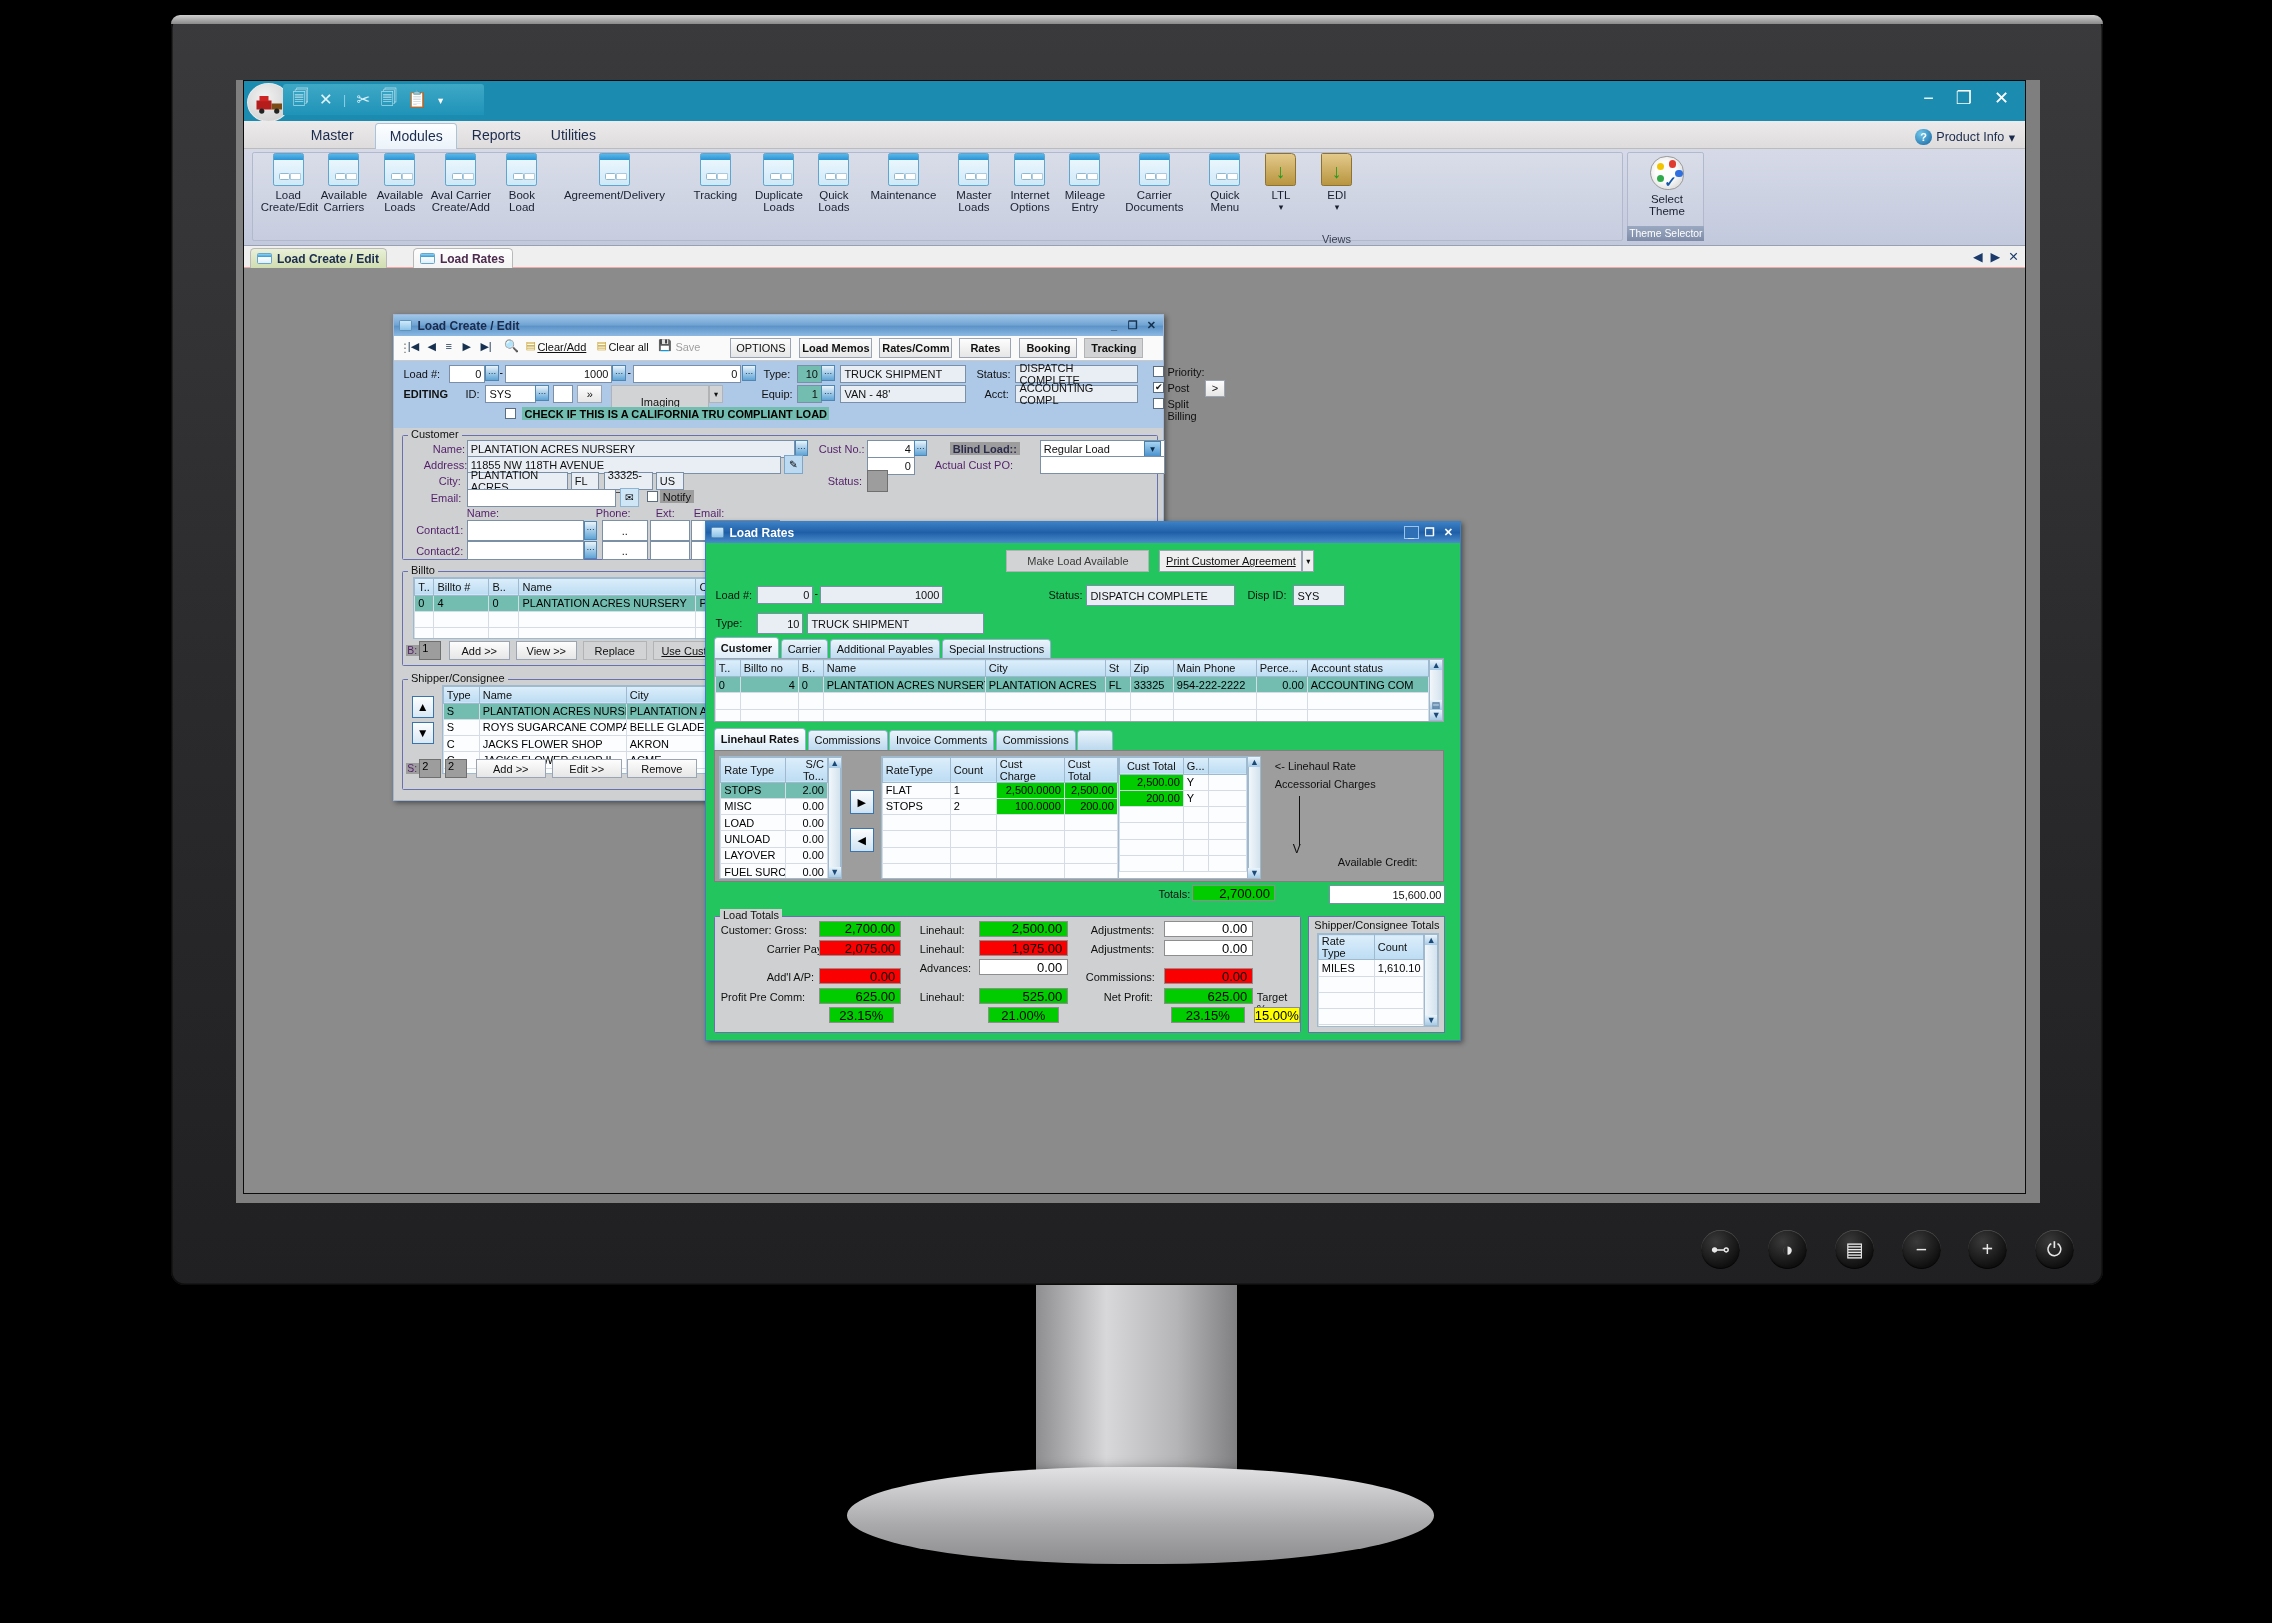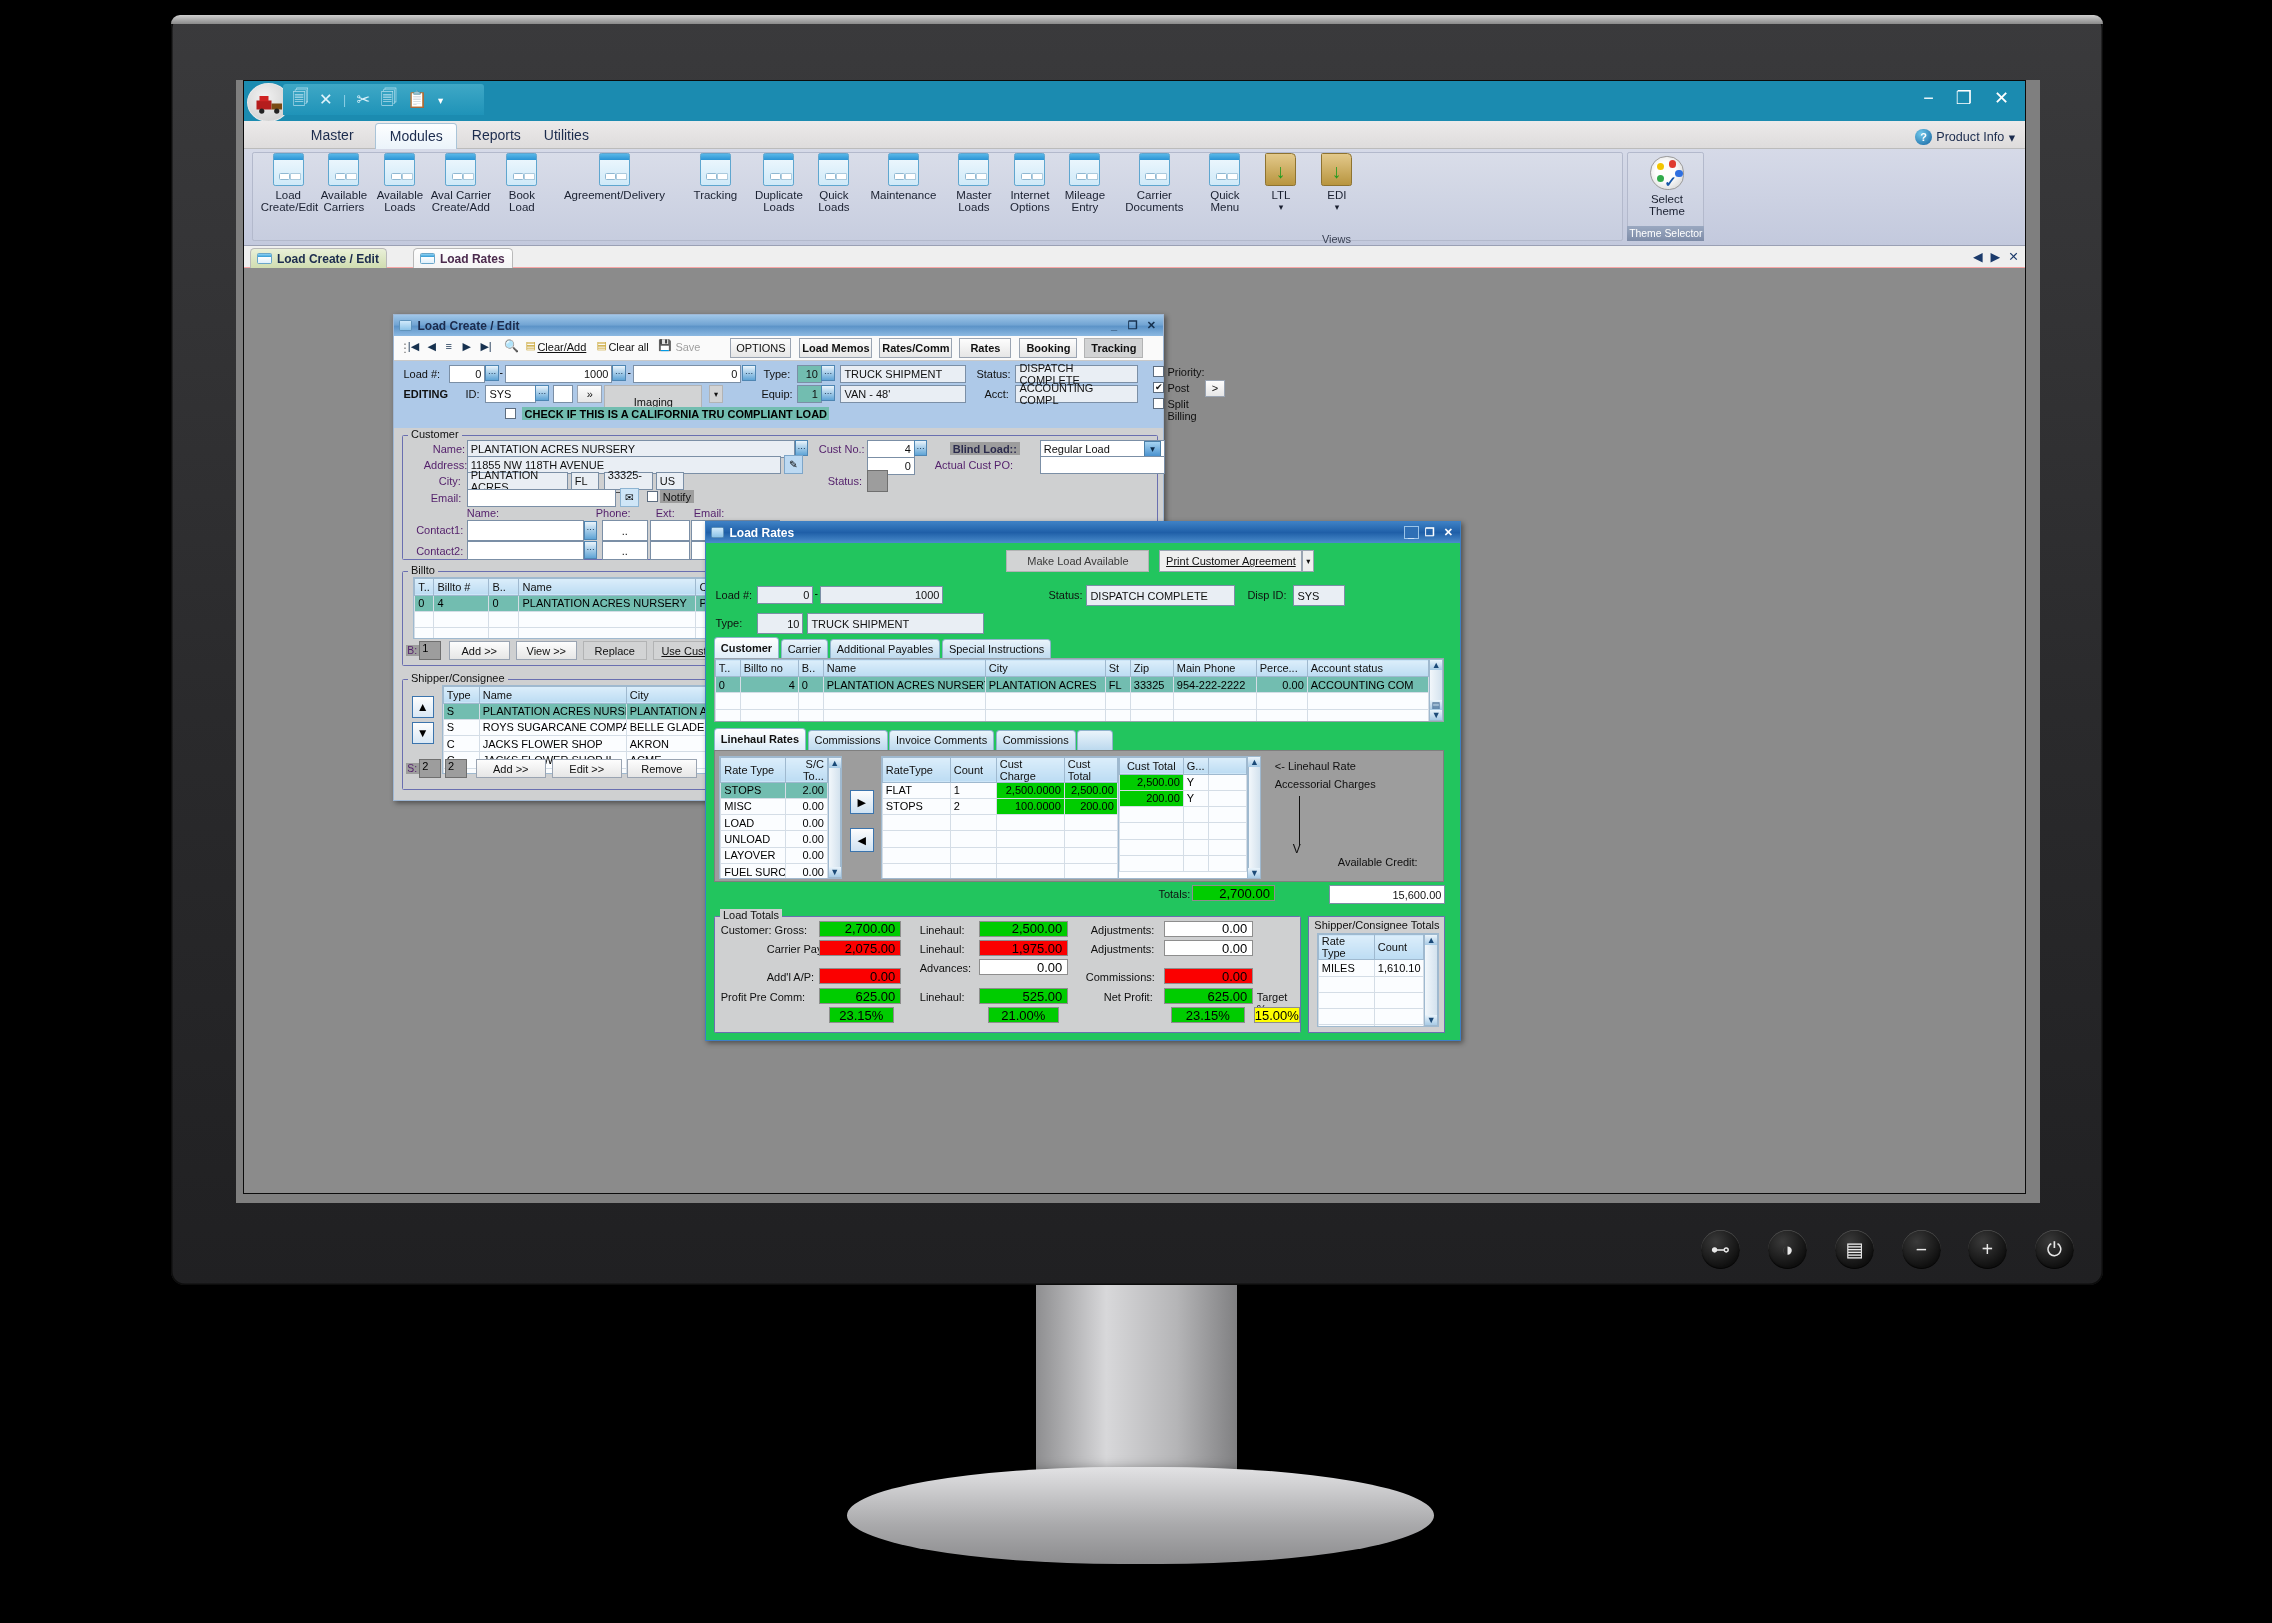--- a/index.html
+++ b/index.html
@@ -211,21 +211,21 @@
       <div>−</div>
       <div>❐</div>
       <div class="x">✕</div>
     </div>
   </div>
 
   <div id="menustrip">
     <div class="menu-tab" style="left:53px">Master</div>
     <div class="menu-tab active" style="left:131px">Modules</div>
     <div class="menu-tab" style="left:214px">Reports</div>
-    <div class="menu-tab" style="left:286px">Utilities</div>
+    <div class="menu-tab" style="left:293px">Utilities</div>
   </div>
   <div id="productinfo">
     <span class="qmark">?</span>
     <span>Product Info</span>
     <span>▾</span>
   </div>
 
   <div id="ribbon">
     <div id="ribbon-views"></div>
     <div id="ribbon-theme"></div>
@@ -410,21 +410,21 @@
 
         <span class="lbl k" style="position:absolute;left:582px;top:6.7px">Status:</span>
         <div class="fld ro" style="position:absolute;left:621px;top:3.7px;width:123px">DISPATCH COMPLETE</div>
 
         <span class="lbl k" style="position:absolute;left:9px;top:27px;font-weight:bold">EDITING</span>
         <span class="lbl k" style="position:absolute;left:71px;top:27px">ID:</span>
         <div class="fld" style="position:absolute;left:91px;top:24px;width:51px">SYS</div>
         <div class="spin" style="position:absolute;left:141px;top:24px">⋯</div>
         <div class="fld" style="position:absolute;left:159px;top:24px;width:19.3px"></div>
         <div class="btn" style="position:absolute;left:183px;top:24px;width:25px;height:18px">»</div>
-        <div class="btn flat" style="position:absolute;left:210px;top:24px;width:98px;height:33px;text-decoration:underline">Imaging</div>
+        <div class="btn flat" style="position:absolute;left:217px;top:24px;width:98px;height:33px;text-decoration:underline">Imaging</div>
         <div class="btn flat" style="position:absolute;left:315px;top:24px;width:13.4px;height:18px;font-size:8.2px">▾</div>
 
         <span class="lbl k" style="position:absolute;left:367px;top:27px">Equip:</span>
         <div class="fld r teal" style="position:absolute;left:403px;top:24px;width:24.5px">1</div>
         <div class="spin" style="position:absolute;left:427px;top:24px">⋯</div>
         <div class="fld ro" style="position:absolute;left:446px;top:24px;width:126px">VAN - 48'</div>
 
         <span class="lbl k" style="position:absolute;left:590px;top:27px">Acct:</span>
         <div class="fld ro" style="position:absolute;left:621px;top:24px;width:123px">ACCOUNTING COMPL</div>
 

